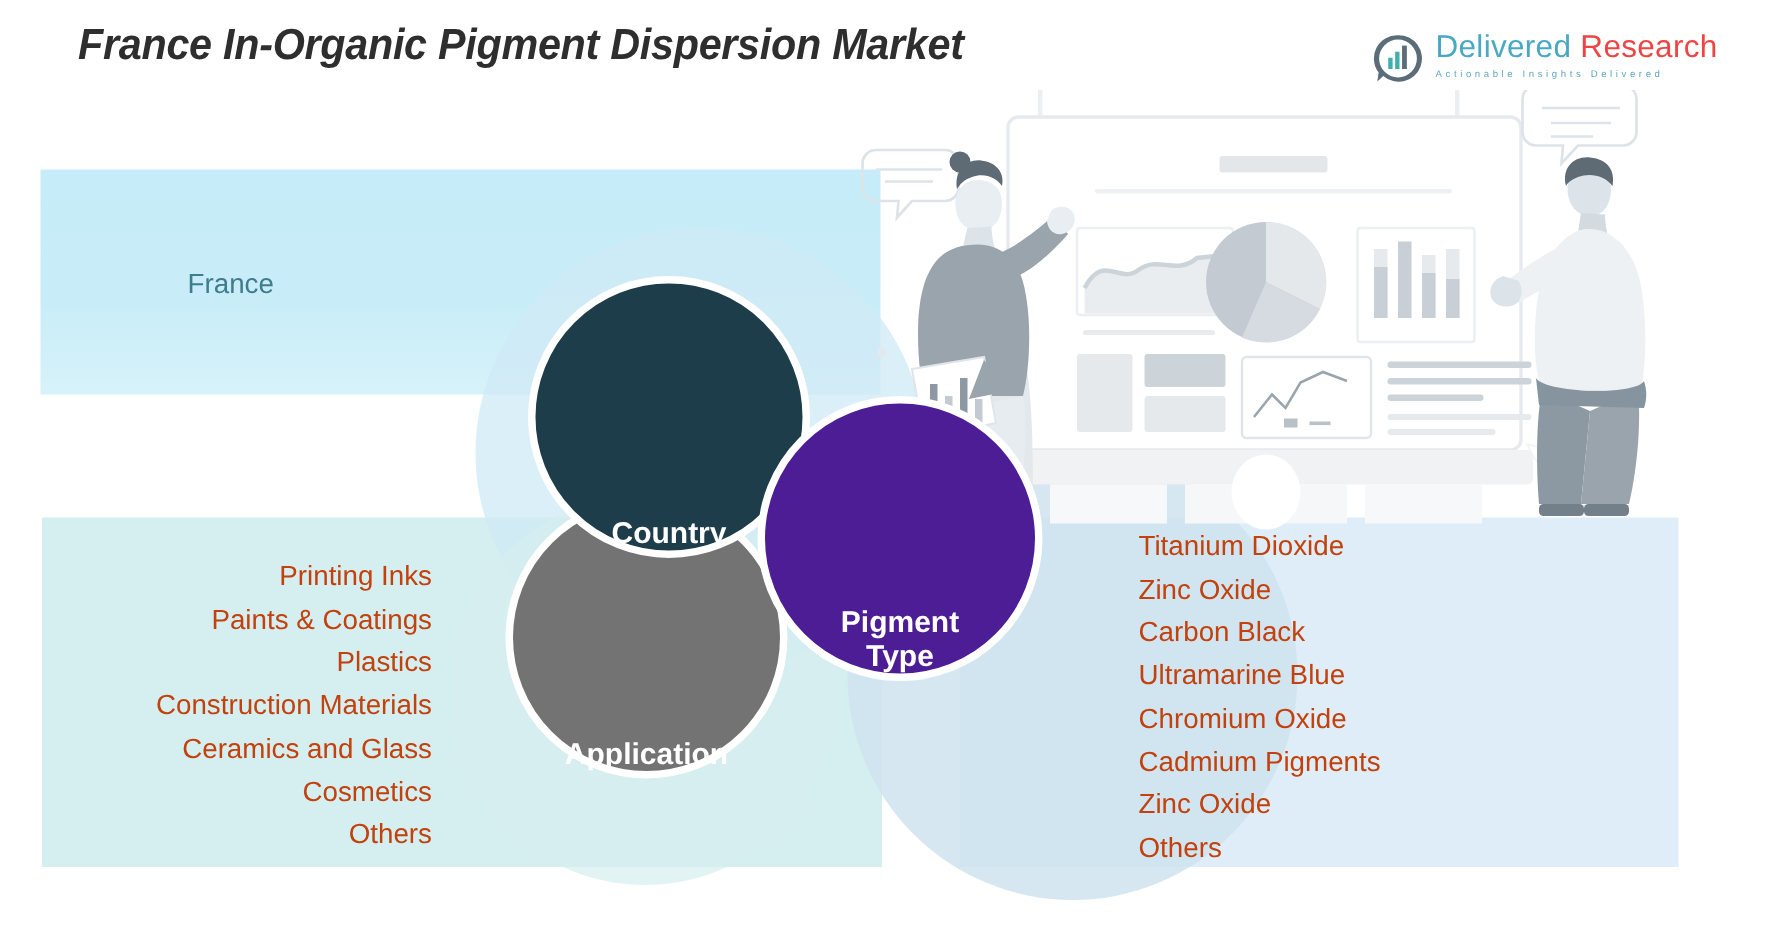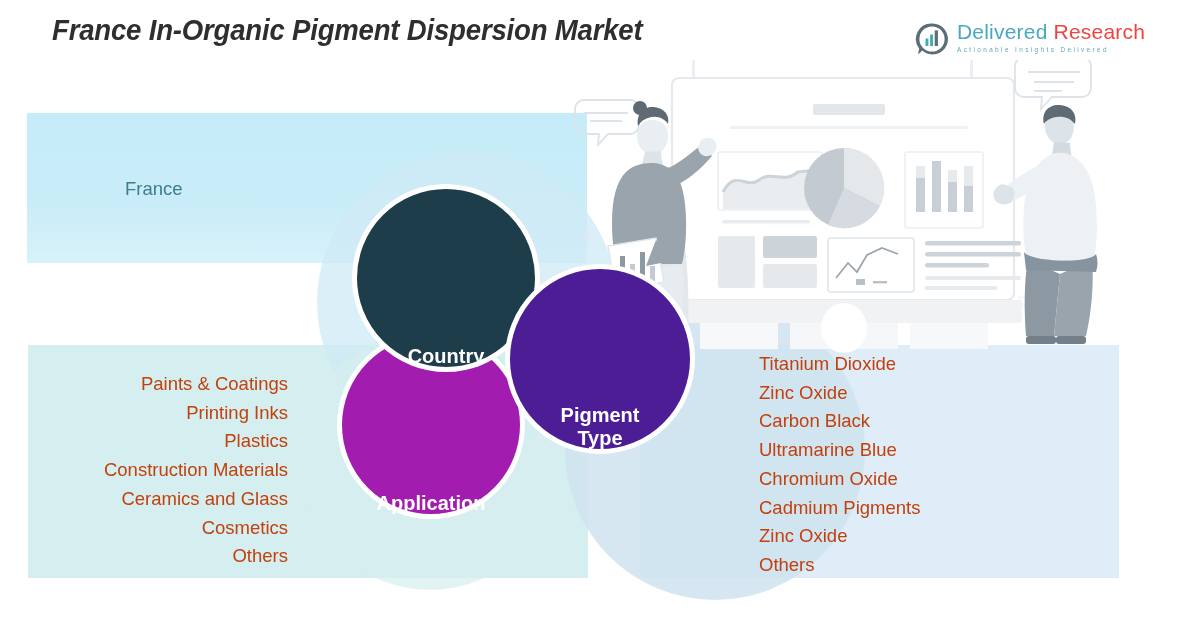--- a/index.html
+++ b/index.html
@@ -62,21 +62,21 @@
     display: flex; align-items: flex-end; justify-content: center;
     text-align: center; color: #ffffff; font-weight: 700;
     line-height: 1.12;
   }
   .bubble-country {
     left: 352px; top: 184px; width: 188px; height: 188px;
     background: #1d3d4a; font-size: 20px; z-index: 6;
   }
   .bubble-application {
     left: 337px; top: 331px; width: 188px; height: 188px;
-    background: #a21caf; font-size: 20px; z-index: 5;
+    background: #737373; font-size: 20px; z-index: 5;
   }
   .bubble-pigment {
     left: 505px; top: 264px; width: 190px; height: 190px;
     background: #4c1d95; font-size: 20px; z-index: 7;
   }
 
   
   .list { position: absolute; color: #c2410c; }
   .list div { white-space: nowrap; }
   .list-application {
@@ -239,22 +239,22 @@
   <div class="bubble bubble-pigment">
     <span>
       <span>Pigment</span><br>
       <span>Type</span>
     </span>
   </div>
 
   <div class="label-france">France</div>
 
   <div class="list list-application">
+    <div>Printing Inks</div>
     <div>Paints &amp; Coatings</div>
-    <div>Printing Inks</div>
     <div>Plastics</div>
     <div>Construction Materials</div>
     <div>Ceramics and Glass</div>
     <div>Cosmetics</div>
     <div>Others</div>
   </div>
 
   <div class="list list-pigment">
     <div>Titanium Dioxide</div>
     <div>Zinc Oxide</div>

